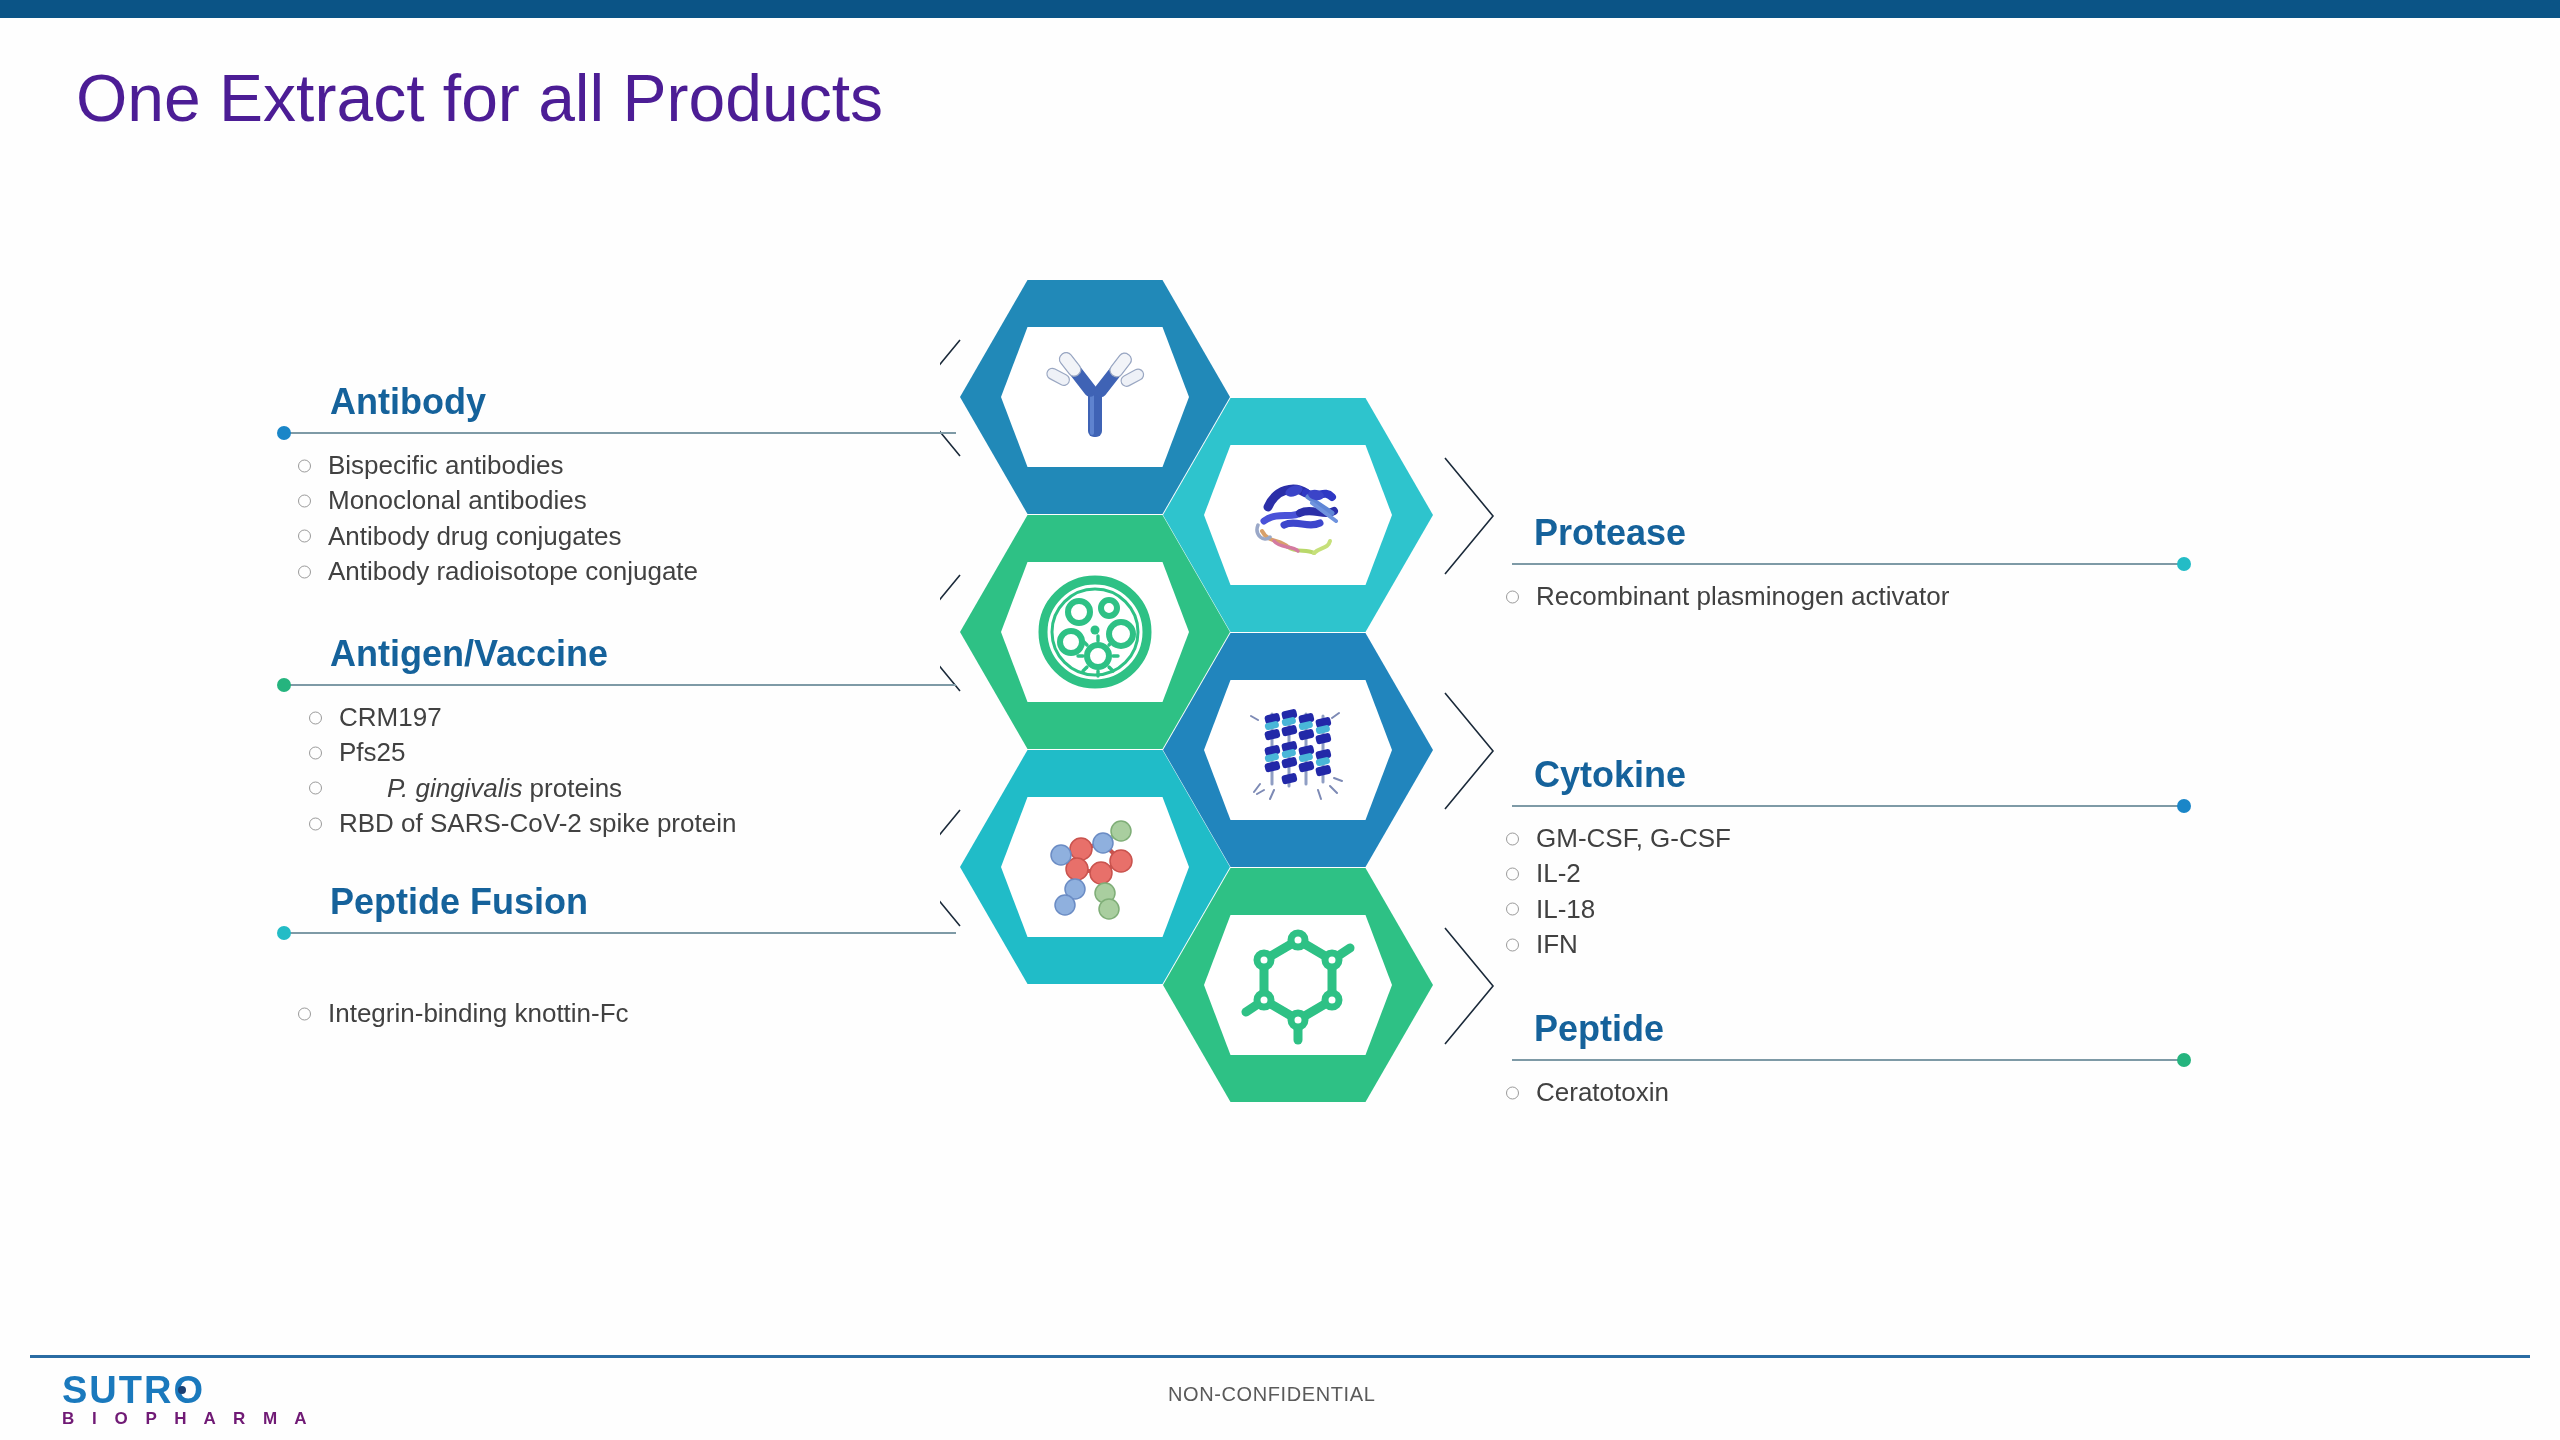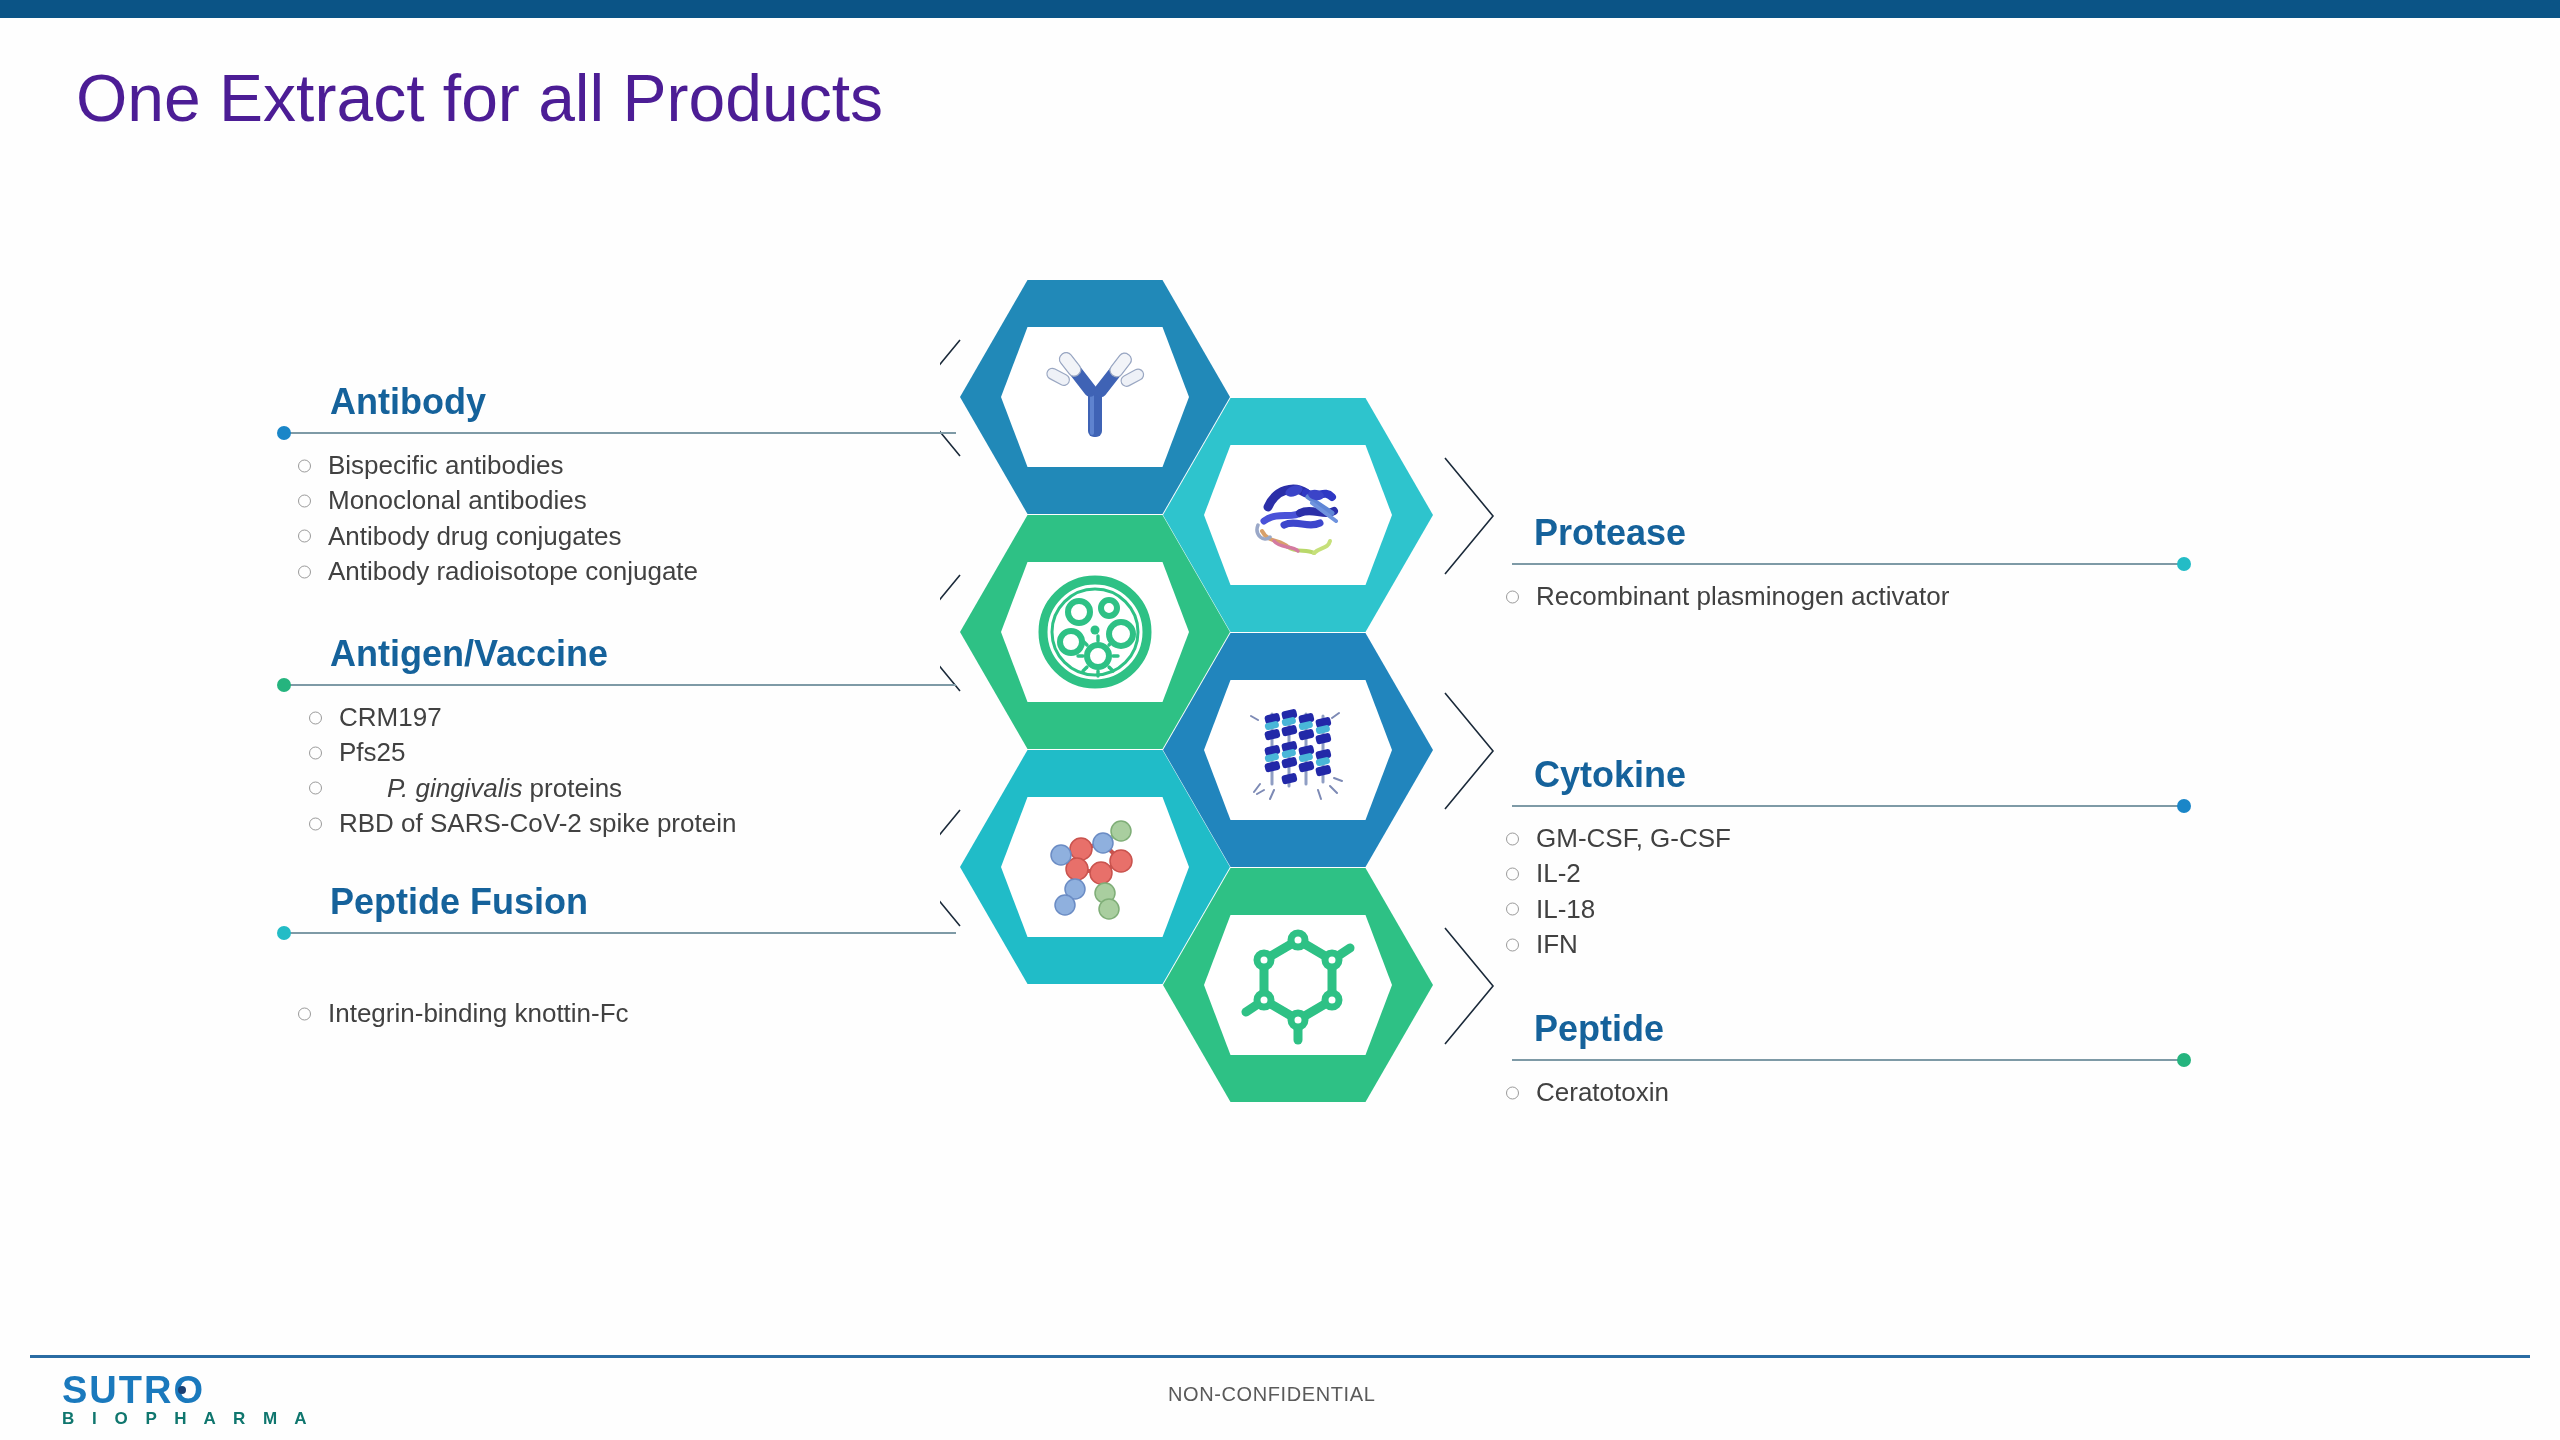--- a/index.html
+++ b/index.html
@@ -54,21 +54,21 @@
   }
   .rule{position:absolute;left:30px;top:1355px;width:2500px;height:0;border-top:3px solid #2a6ca3;}
 
   
   .logo{position:absolute;left:62px;top:1372px;}
   .logo-sutro{
     font-size:38px;font-weight:bold;color:#1a79bd;letter-spacing:2px;
     line-height:0.95;font-family:"Liberation Sans", sans-serif;
   }
   .logo-bio{
-    font-size:17px;font-weight:bold;color:#0f766e;letter-spacing:6.5px;
+    font-size:17px;font-weight:bold;color:#701a75;letter-spacing:6.5px;
     line-height:1;margin-top:2px;
   }
   .logo-o{position:relative;display:inline-block;}
   .logo-o .odot{
     position:absolute;width:8px;height:8px;background:#1b3f72;border-radius:50%;
     left:5px;top:14px;
   }
   .footer-label{
     position:absolute;left:1168px;top:1383px;
     font-size:20px;color:#5a5a5a;letter-spacing:0.6px;

